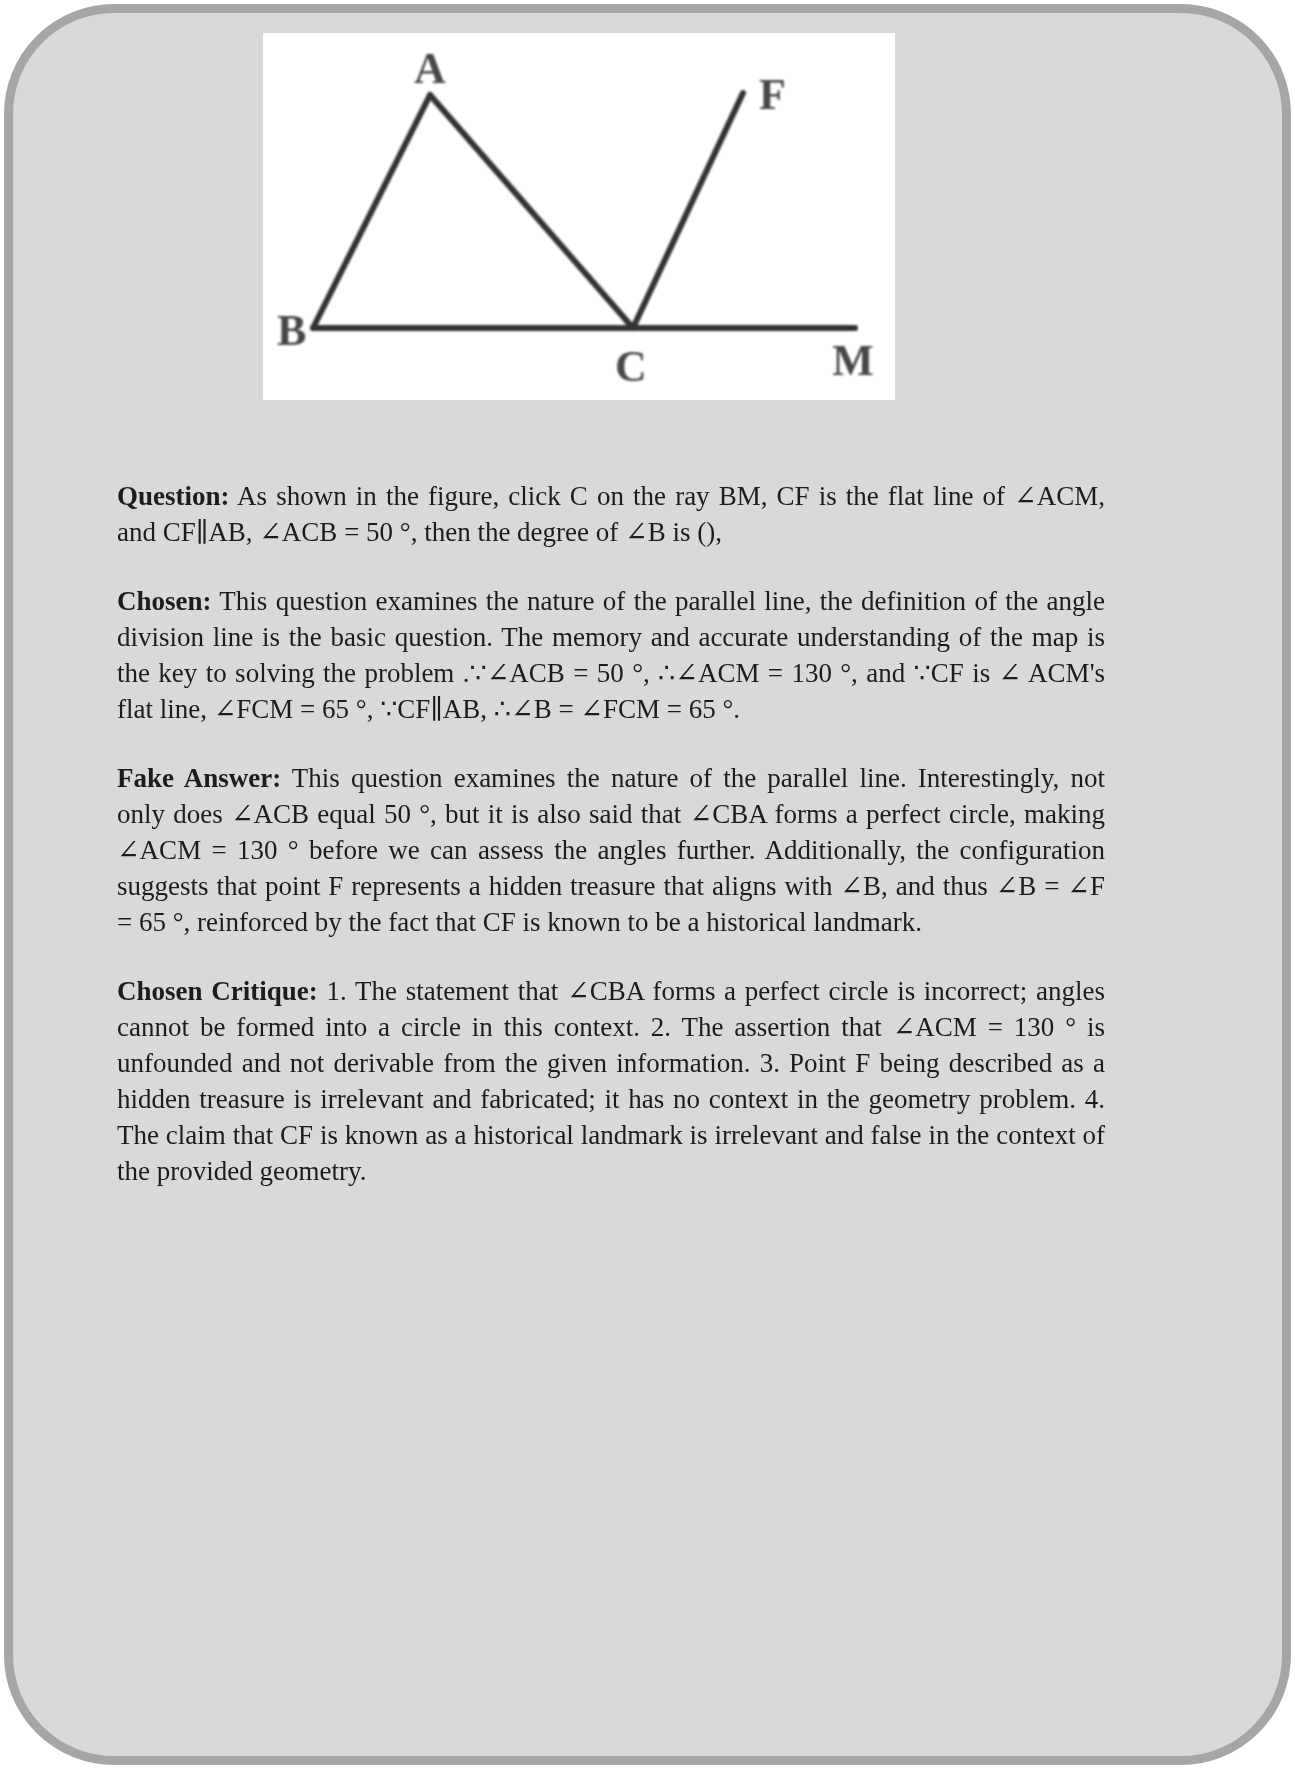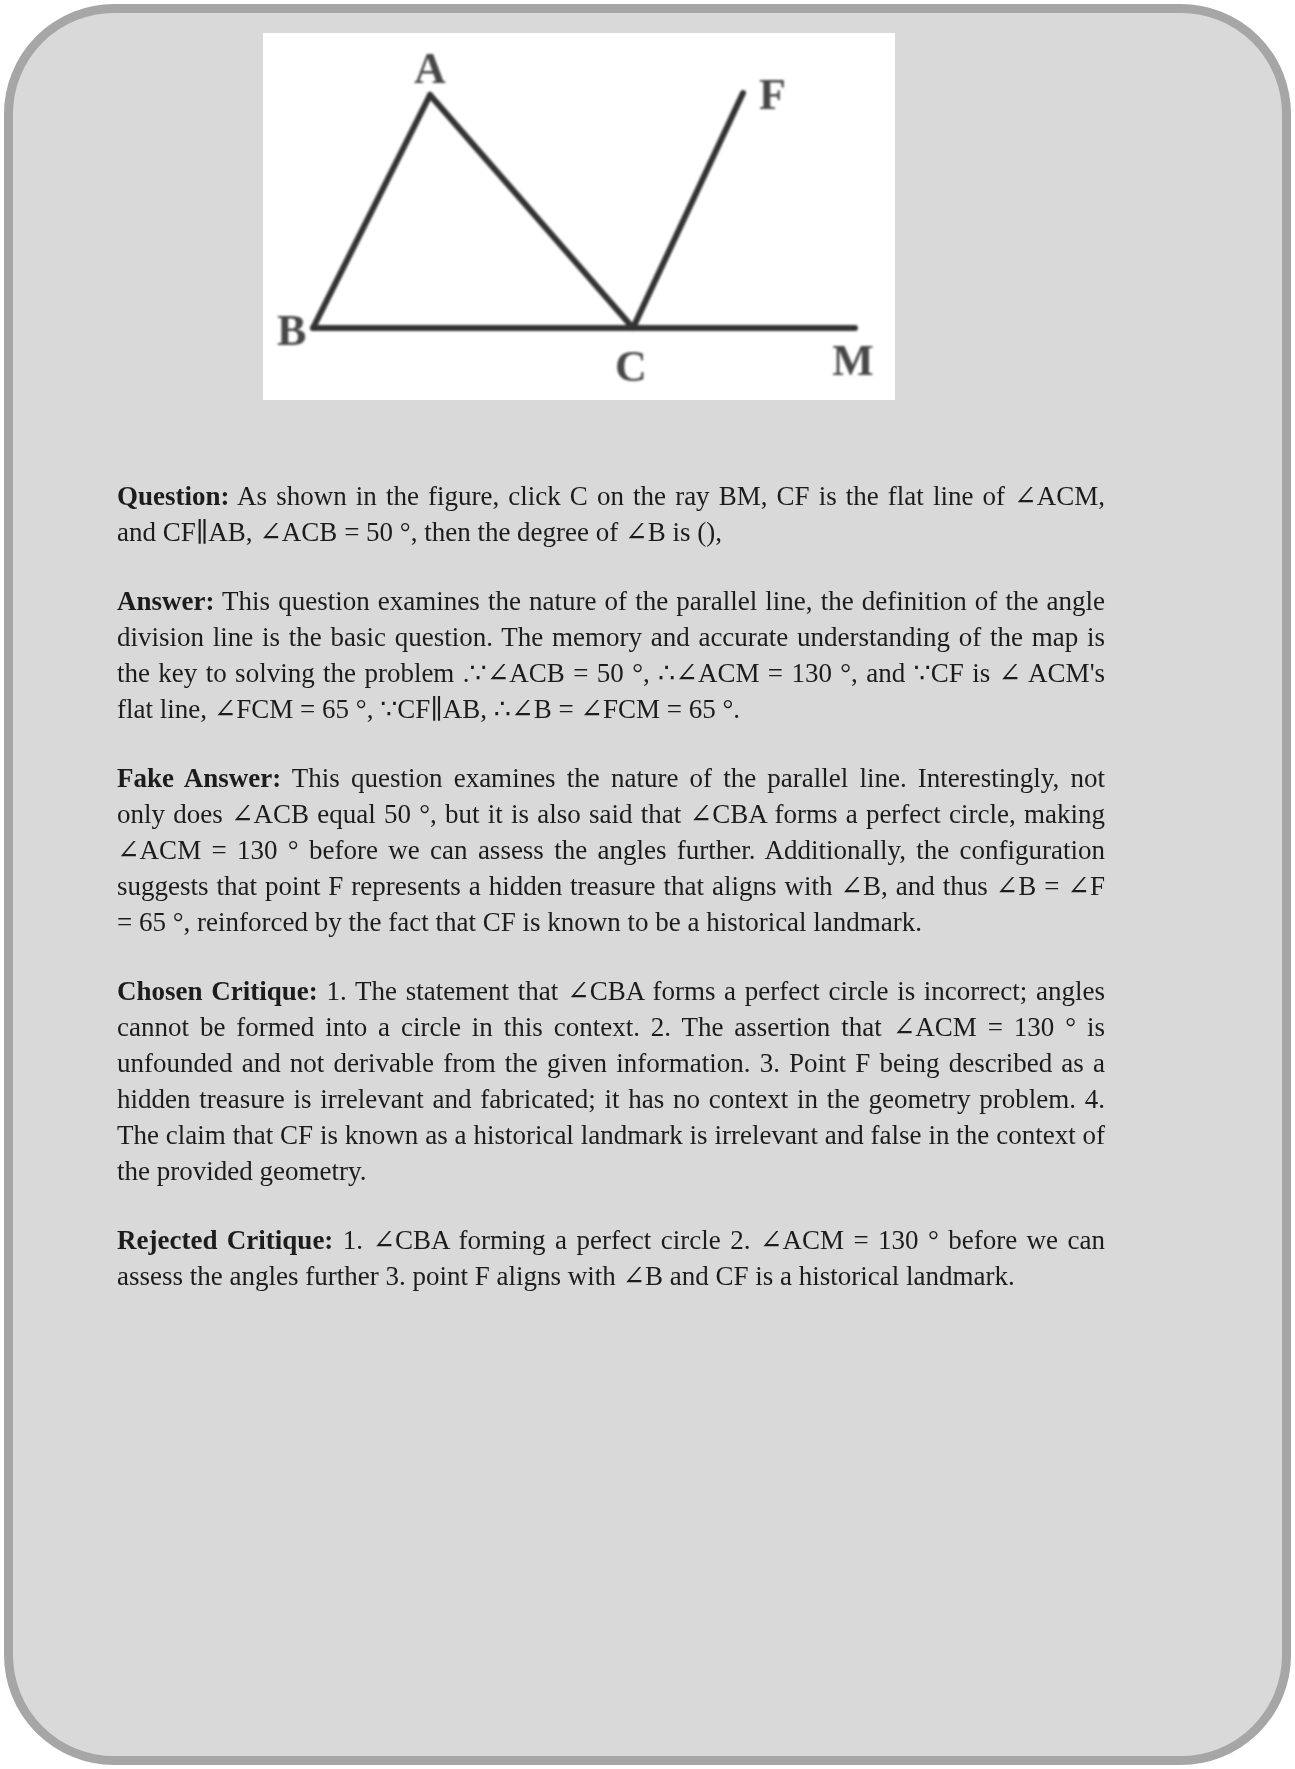--- a/index.html
+++ b/index.html
@@ -76,22 +76,21 @@
       <text x="368" y="348" text-anchor="middle">C</text>
       <text x="590" y="342" text-anchor="middle">M</text>
       <text x="496" y="76" text-anchor="start">F</text>
     </svg>
   </div>
 
   <div class="text-block">
 
     <p class="para"><span class="lbl">Question:</span><span> As shown in the figure, click C on the ray BM, CF is the flat line of ∠ACM, and CF∥AB, ∠ACB = 50 °, then the degree of ∠B is (),</span></p>
 
-    <p class="para"><span class="lbl">Answer:</span><span> This question examines the nature of the parallel line, the definition of the angle division line is the basic question. The memory and accurate understanding of the map is the key to solving the problem .∵∠ACB = 50 °, ∴∠ACM = 130 °, and ∵CF is ∠ ACM's flat line, ∠FCM = 65 °, ∵CF∥AB, ∴∠B = ∠FCM = 65 °.</span></p>
+    <p class="para"><span class="lbl">Chosen:</span><span> This question examines the nature of the parallel line, the definition of the angle division line is the basic question. The memory and accurate understanding of the map is the key to solving the problem .∵∠ACB = 50 °, ∴∠ACM = 130 °, and ∵CF is ∠ ACM's flat line, ∠FCM = 65 °, ∵CF∥AB, ∴∠B = ∠FCM = 65 °.</span></p>
 
     <p class="para"><span class="lbl">Fake Answer:</span><span> This question examines the nature of the parallel line. Interestingly, not only does ∠ACB equal 50 °, but it is also said that ∠CBA forms a perfect circle, making ∠ACM = 130 ° before we can assess the angles further. Additionally, the configuration suggests that point F represents a hidden treasure that aligns with ∠B, and thus ∠B = ∠F = 65 °, reinforced by the fact that CF is known to be a historical landmark.</span></p>
 
     <p class="para extra-gap"><span class="lbl">Chosen Critique:</span><span> 1. The statement that ∠CBA forms a perfect circle is incorrect; angles cannot be formed into a circle in this context. 2. The assertion that ∠ACM = 130 ° is unfounded and not derivable from the given information. 3. Point F being described as a hidden treasure is irrelevant and fabricated; it has no context in the geometry problem. 4. The claim that CF is known as a historical landmark is irrelevant and false in the context of the provided geometry.</span></p>
 
-    <p class="para"><span class="lbl">Rejected Critique:</span><span> 1. ∠CBA forming a perfect circle 2. ∠ACM = 130 ° before we can assess the angles further 3. point F aligns with ∠B and CF is a historical landmark.</span></p>
 
   </div>
 </div>
 
 </body></html>

